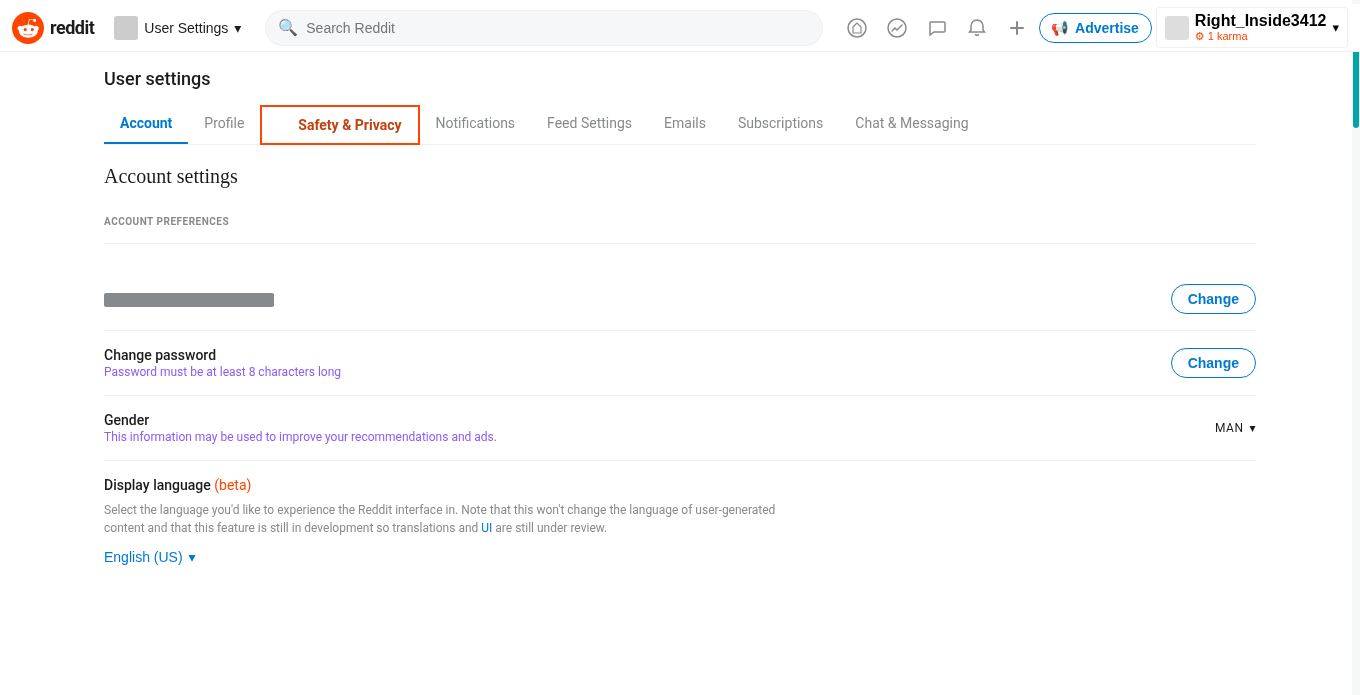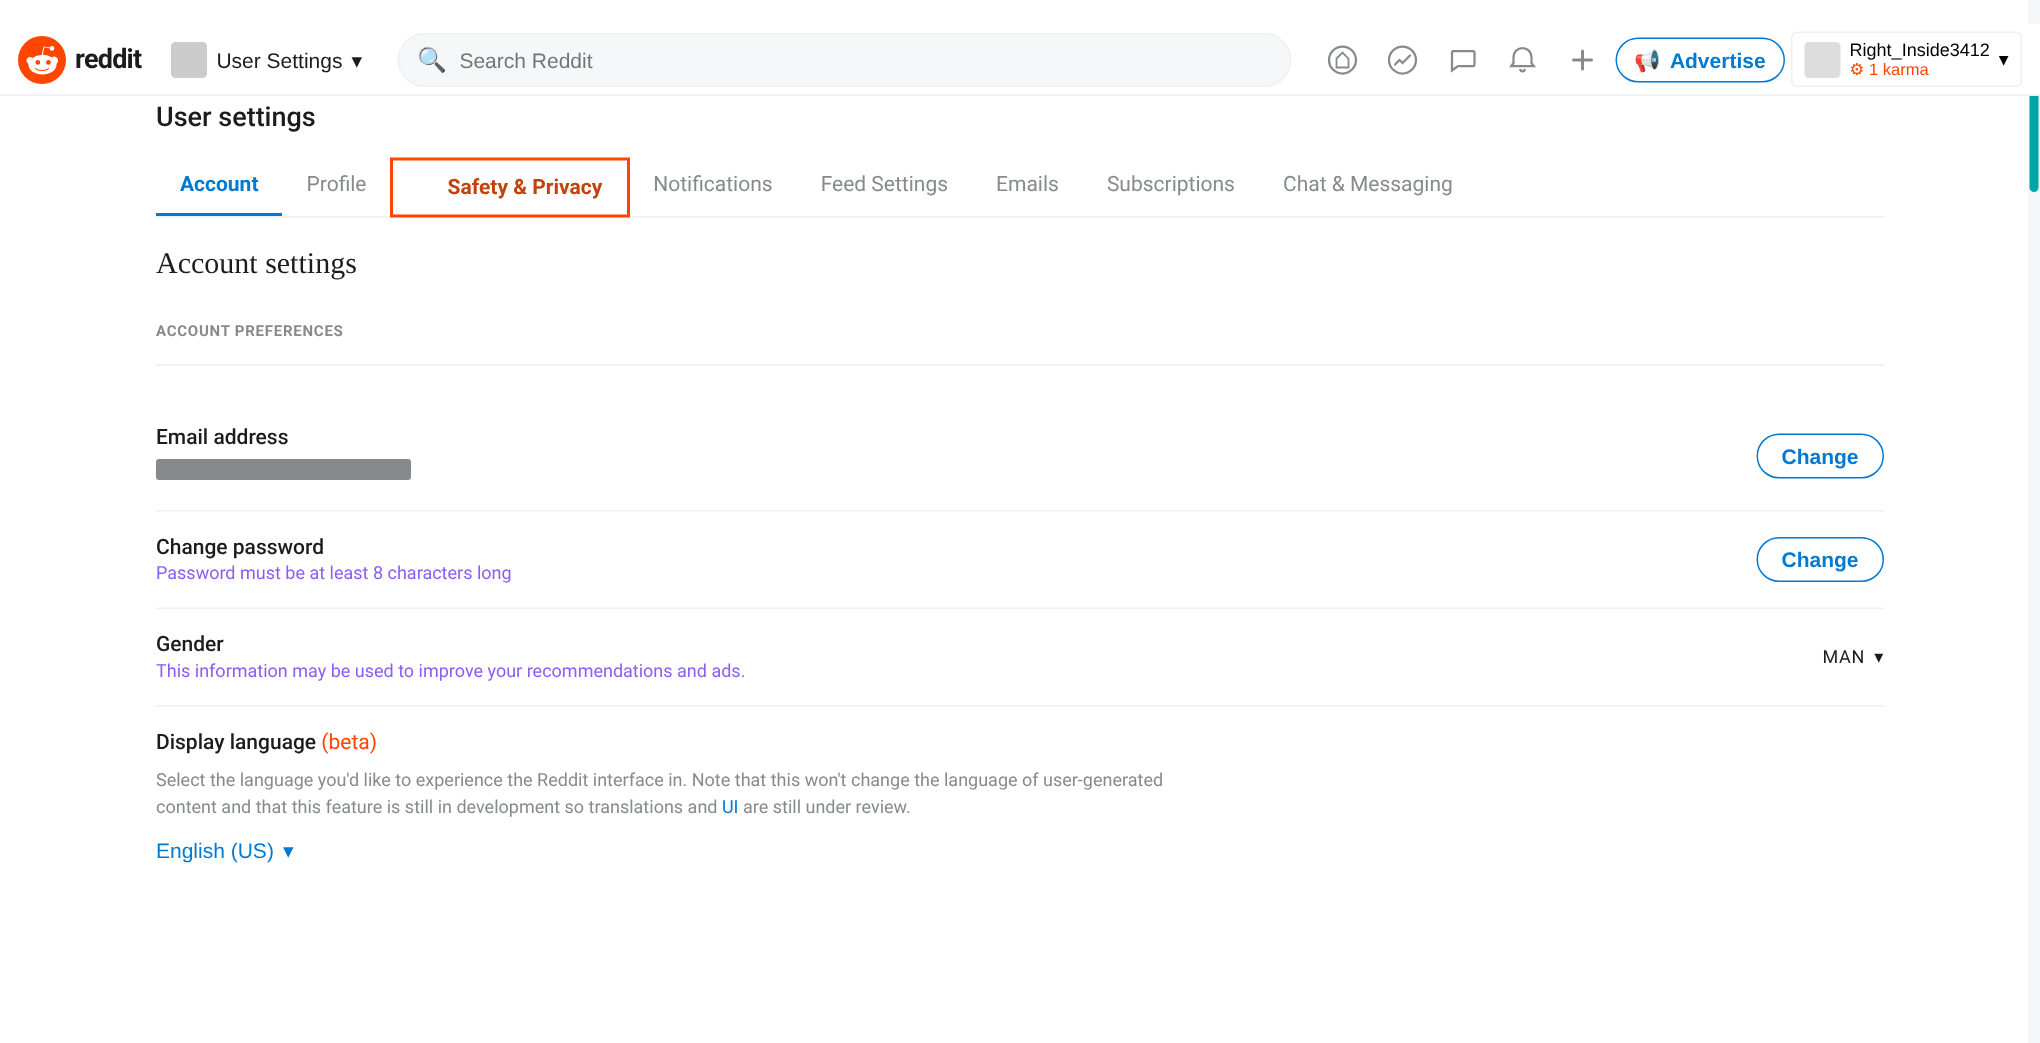--- a/index.html
+++ b/index.html
@@ -11,21 +11,21 @@
 
     
     .navbar {
       display: flex;
       align-items: center;
       height: 48px;
       padding: 0 12px;
       border-bottom: 1px solid #edeff1;
       background: #fff;
       position: sticky;
-      top: 16px;
+      top: 4px;
       z-index: 100;
       gap: 8px;
     }
     .navbar-logo {
       display: flex;
       align-items: center;
       gap: 6px;
       text-decoration: none;
       margin-right: 4px;
     }
@@ -347,21 +347,21 @@
           <line x1="4" y1="10" x2="16" y2="10" stroke="#878a8c" stroke-width="2" stroke-linecap="round"></line>
         </svg>
     </button>
     <button class="advertise-btn">
       <span>📢</span>
       <span>Advertise</span>
     </button>
     <button class="user-profile-btn">
       <div style="width:24px;height:24px;background:#ddd;border-radius:3px;"></div>
       <div style="display:flex;flex-direction:column;align-items:flex-start;">
-        <span style="font-size:12px;font-weight:400;">Right_Inside3412</span>
+        <span style="font-size:16px;font-weight:700;">Right_Inside3412</span>
         <span style="font-size:11px;color:#ff4500;">
           <span style="color:#ff4500;">⚙</span>
           <span>1 karma</span>
         </span>
       </div>
       <span>▾</span>
     </button>
   </div>
 </nav>
 
@@ -395,21 +395,20 @@
     </a>
   </nav>
 
   <h2 class="account-settings-title">Account settings</h2>
 
   <div class="section-title">ACCOUNT PREFERENCES</div>
   <hr class="section-divider">
 
   <div class="setting-row">
     <div class="setting-info">
-      <div class="setting-label">Email address</div>
       <div class="email-masked"></div>
     </div>
     <button class="change-btn">Change</button>
   </div>
 
   <div class="setting-row">
     <div class="setting-info">
       <div class="setting-label">Change password</div>
       <div class="setting-sublabel">Password must be at least 8 characters long</div>
     </div>

